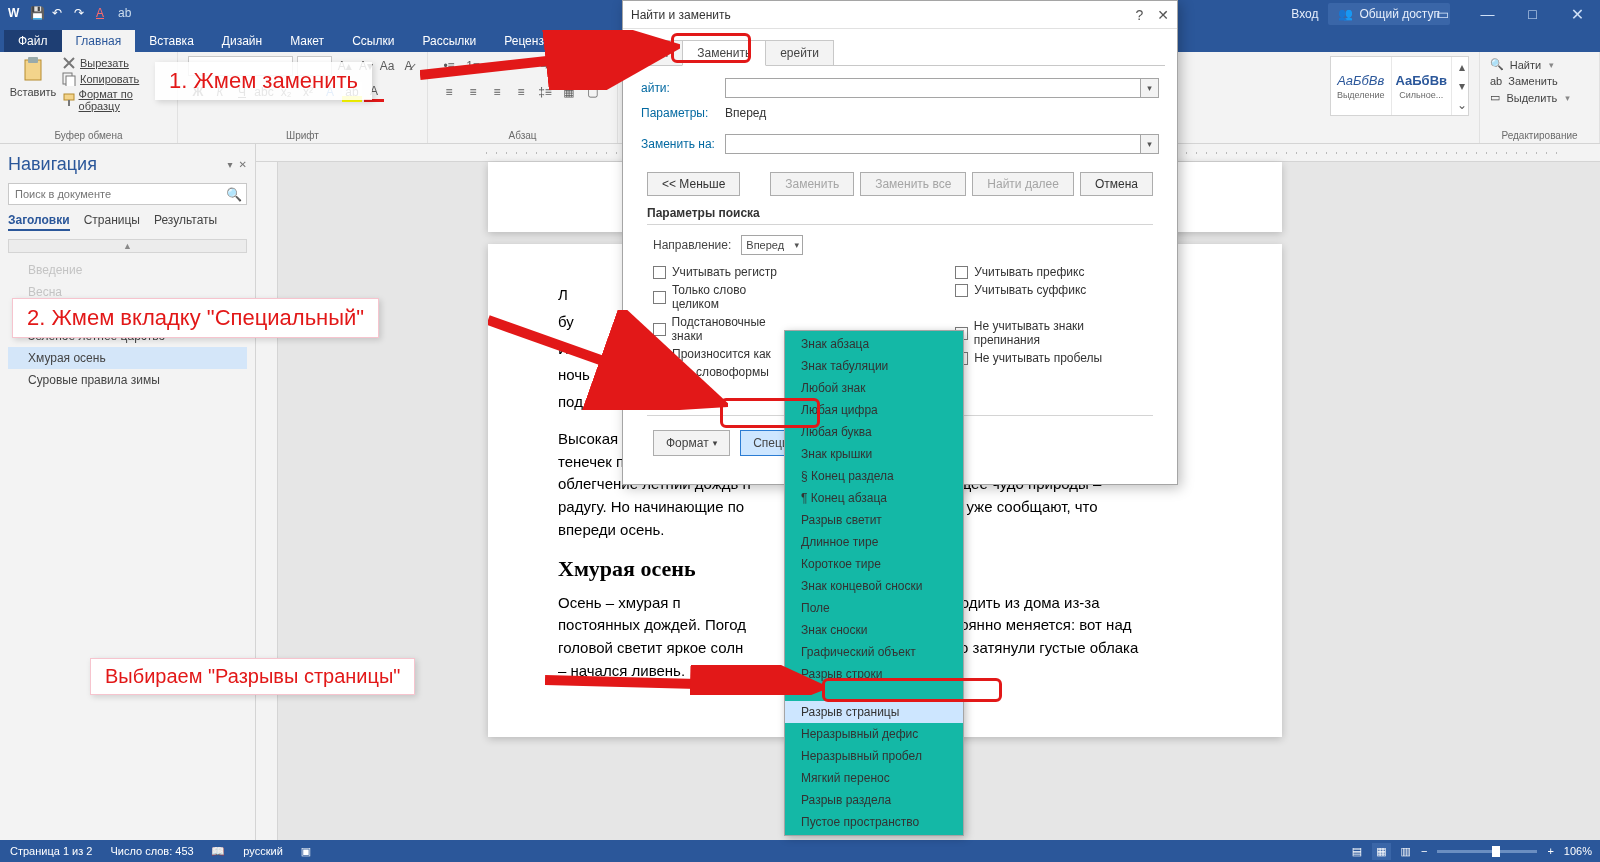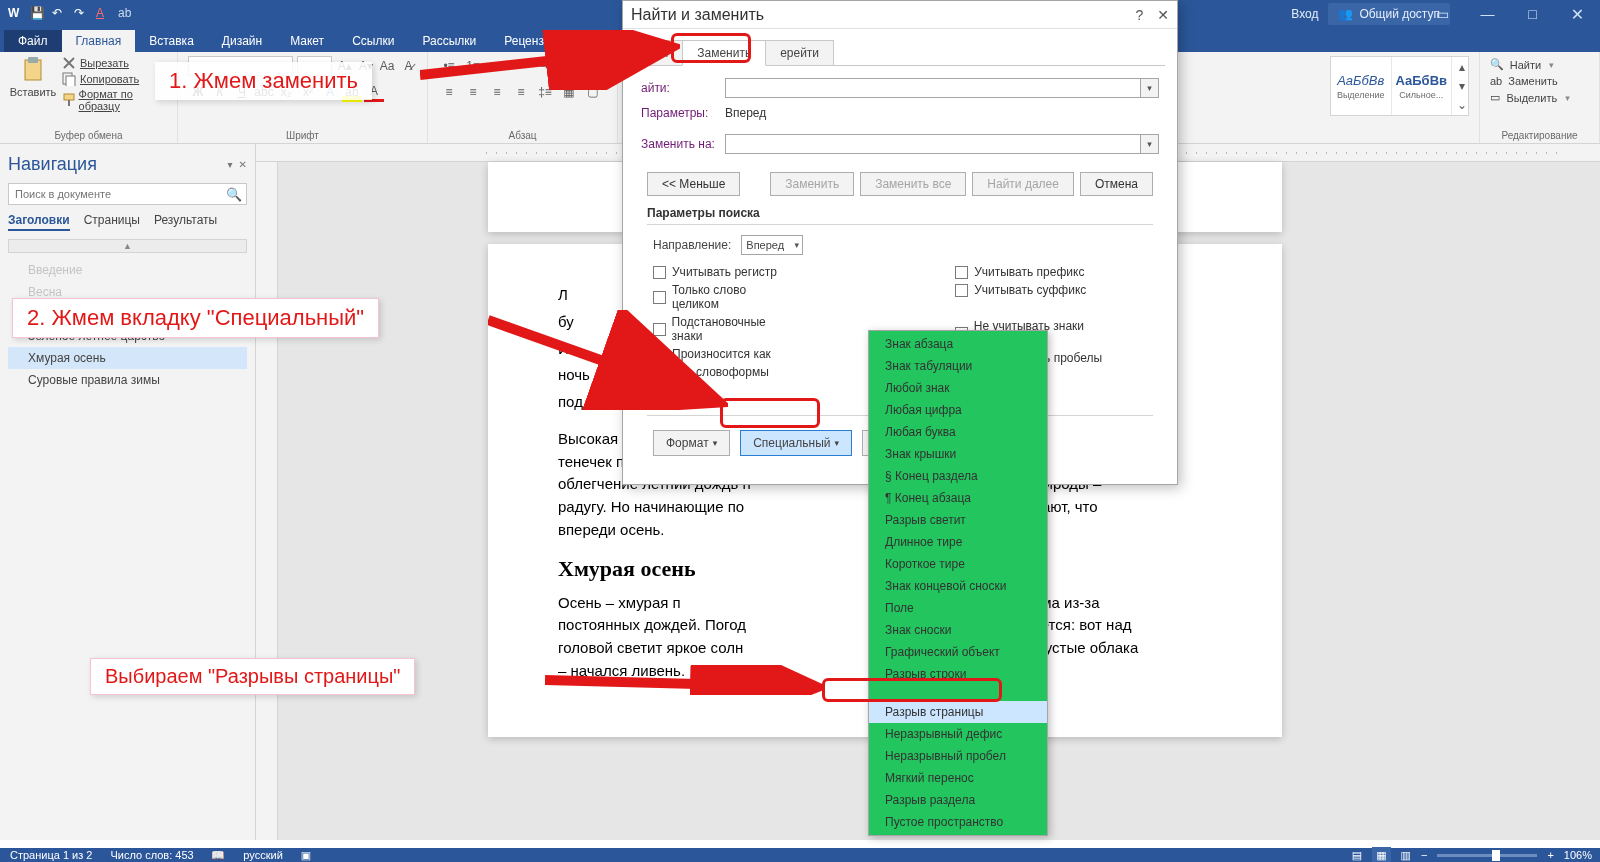--- a/index.html
+++ b/index.html
@@ -65,36 +65,36 @@
 .docarea { flex: 1; background: #e6e6e6; overflow: hidden; position: relative; }
 .ruler-h { height: 18px; background: #f3f3f3; border-bottom: 1px solid #d4d4d4; margin-left: 0; position:relative;}
 .ruler-h::after{content:""; position:absolute; left:230px; right:40px; top:8px; height:2px; background:repeating-linear-gradient(90deg,#b9b9b9 0,#b9b9b9 1px,transparent 1px,transparent 10px);}
 .ruler-v { position:absolute; left:0; top:18px; bottom:0; width:22px; background:#f3f3f3; border-right:1px solid #d4d4d4;}
 .page { position: absolute; left: 232px; top: 100px; width: 794px; background: #fff; box-shadow: 0 2px 8px rgba(0,0,0,.2); padding: 40px 70px; }
 .page-top-strip {position:absolute; left:232px; top:18px; width:794px; height:70px; background:#fff; box-shadow: 0 2px 8px rgba(0,0,0,.2);}
 .page h2 { font-family: "Times New Roman", serif; font-size: 22px; font-weight: bold; color: #000; margin: 14px 0 10px 0; }
 .page p { font-family: "Times New Roman", serif; font-size: 15px; color: #000; line-height: 1.45; margin-bottom: 14px; text-align: justify; }
 
 
-.statusbar { position: absolute; bottom: 0; left: 0; right: 0; height: 14px; background: #2b579a; color: #fff; display: flex; align-items: center; font-size: 11px; padding: 0 10px; gap: 18px; }
+.statusbar { position: absolute; bottom: 0; left: 0; right: 0; height: 22px; background: #2b579a; color: #fff; display: flex; align-items: center; font-size: 11px; padding: 0 10px; gap: 18px; }
 .status-right { position: absolute; right: 8px; display: flex; align-items: center; gap: 10px; }
 .zoom-slider { width: 100px; height: 3px; background: #6b8ec1; position: relative; }
 .zoom-slider .thumb { position: absolute; left: 55px; top: -4px; width: 8px; height: 11px; background: #fff; }
 
 
 .dialog { position: absolute; left: 622px; top: 0; width: 556px; background: #fff; border: 1px solid #a5a5a5; box-shadow: 3px 3px 12px rgba(0,0,0,.25); z-index: 50; font-size: 12px; }
 .dlg-title { height: 28px; display: flex; align-items: center; justify-content: space-between; padding: 0 8px; border-bottom: 1px solid #e1e1e1; background: #fff; }
-.dlg-title .t { font-size: 16px; color: #333; }
+.dlg-title .t { font-size: 12px; color: #333; }
 .dlg-title .ctrls { display: flex; gap: 14px; color: #555; font-size: 14px; }
 .dlg-tabs { display: flex; padding: 10px 12px 0 18px; gap: 0; }
 .dlg-tab { padding: 5px 14px; border: 1px solid #c8c8c8; background: #f3f3f3; font-size: 12px; color: #444; position: relative; top: 1px; }
 .dlg-tab.active { background: #fff; border-bottom: 1px solid #fff; }
 .dlg-body { border-top: 1px solid #c8c8c8; margin: 0 12px; padding: 12px 6px; }
 .dlg-row { display: flex; align-items: center; margin-bottom: 8px; }
-.dlg-row label { width: 84px; color: #701a75; }
+.dlg-row label { width: 84px; color: #0369a1; }
 .dlg-row .val { color: #333; }
 .dlg-input { flex: 1; height: 20px; border: 1px solid #a5a5a5; background: #fff; position: relative; }
 .dlg-input .dd { position: absolute; right: 0; top: 0; width: 18px; height: 18px; border-left: 1px solid #a5a5a5; display: flex; align-items: center; justify-content: center; font-size: 9px; color: #555; background: #f3f3f3; }
 .dlg-btnrow { display: flex; justify-content: space-between; margin: 18px 6px 10px 6px; }
 .dlg-btnrow .left, .dlg-btnrow .right { display: flex; gap: 6px; }
 .dlg-btn { height: 24px; padding: 0 14px; background: #f3f3f3; border: 1px solid #adadad; font-size: 12px; color: #333; display: flex; align-items: center; }
 .dlg-btn.disabled { color: #a5a5a5; }
 .dlg-section-title { font-weight: bold; color: #333; margin: 4px 6px; }
 .dlg-options { display: flex; gap: 40px; padding: 6px 12px; }
 .dlg-col { display: flex; flex-direction: column; gap: 4px; }
@@ -102,21 +102,21 @@
 .chk .box { width: 13px; height: 13px; border: 1px solid #7a7a7a; background: #fff; }
 .dlg-direction { display: flex; align-items: center; gap: 10px; padding: 4px 12px; }
 .dlg-select { height: 20px; border: 1px solid #a5a5a5; padding: 0 18px 0 4px; background: #fff; position: relative; display:flex; align-items:center; font-size:11px;}
 .dlg-select::after{content:"▾"; position:absolute; right:3px; font-size:9px; color:#555;}
 .dlg-bottom { display: flex; align-items: center; gap: 10px; padding: 14px 12px 16px 12px; }
 .format-btn, .special-btn { height: 26px; padding: 0 12px; background: #f3f3f3; border: 1px solid #adadad; display: flex; align-items: center; font-size: 12px; }
 .special-btn { background: #cde6ff; border-color: #2b7cd3; }
 .nosfmt-btn { height: 26px; padding: 0 12px; background: #f3f3f3; border: 1px solid #adadad; color:#a5a5a5; display:flex; align-items:center;}
 
 
-.special-menu { position: absolute; left: 868px; top: 330px; width: 180px; background: #22c55e; border: 1px solid #a5a5a5; box-shadow: 2px 2px 8px rgba(0,0,0,.25); z-index: 70; padding: 2px 0; }
+.special-menu { position: absolute; left: 784px; top: 330px; width: 180px; background: #14b8a6; border: 1px solid #a5a5a5; box-shadow: 2px 2px 8px rgba(0,0,0,.25); z-index: 70; padding: 2px 0; }
 .special-menu .mi { padding: 4px 16px; font-size: 12px; color: #333; cursor: pointer; white-space:nowrap;}
 .special-menu .mi.sel { background: #cde6ff; margin-top: 16px; }
 
 
 .callout { position: absolute; background: #fff; border: 1px solid #f08; color: #e21818; font-size: 22px; padding: 6px 14px; z-index: 100; font-family: Arial, sans-serif; white-space: nowrap; box-shadow: 2px 2px 6px rgba(0,0,0,.15); border-color: rgba(220,20,60,.25);}
 .callout.c3 { color: #e21818; font-size: 20px; }
 .arrow { position: absolute; z-index: 95; }
 
 
 .red-box { position: absolute; border: 3px solid #e21818; border-radius: 6px; z-index: 90; pointer-events: none; }

